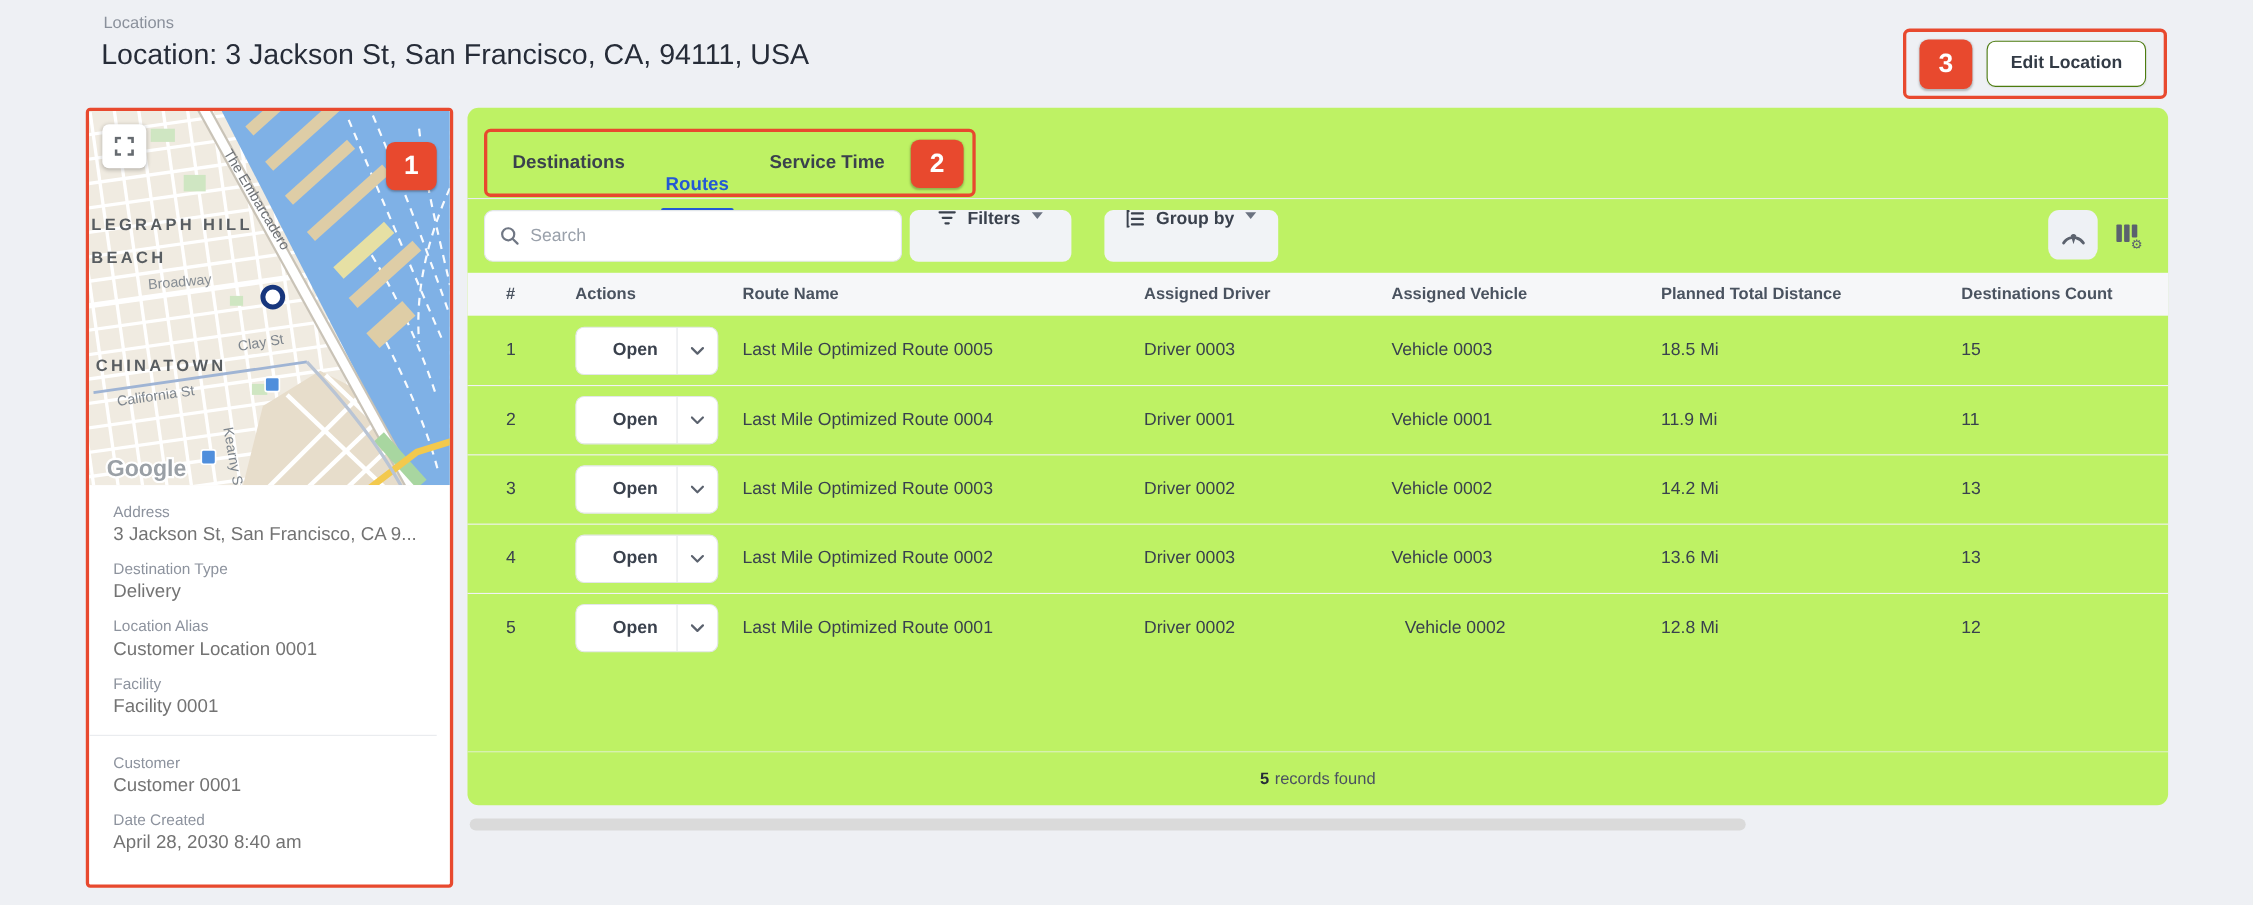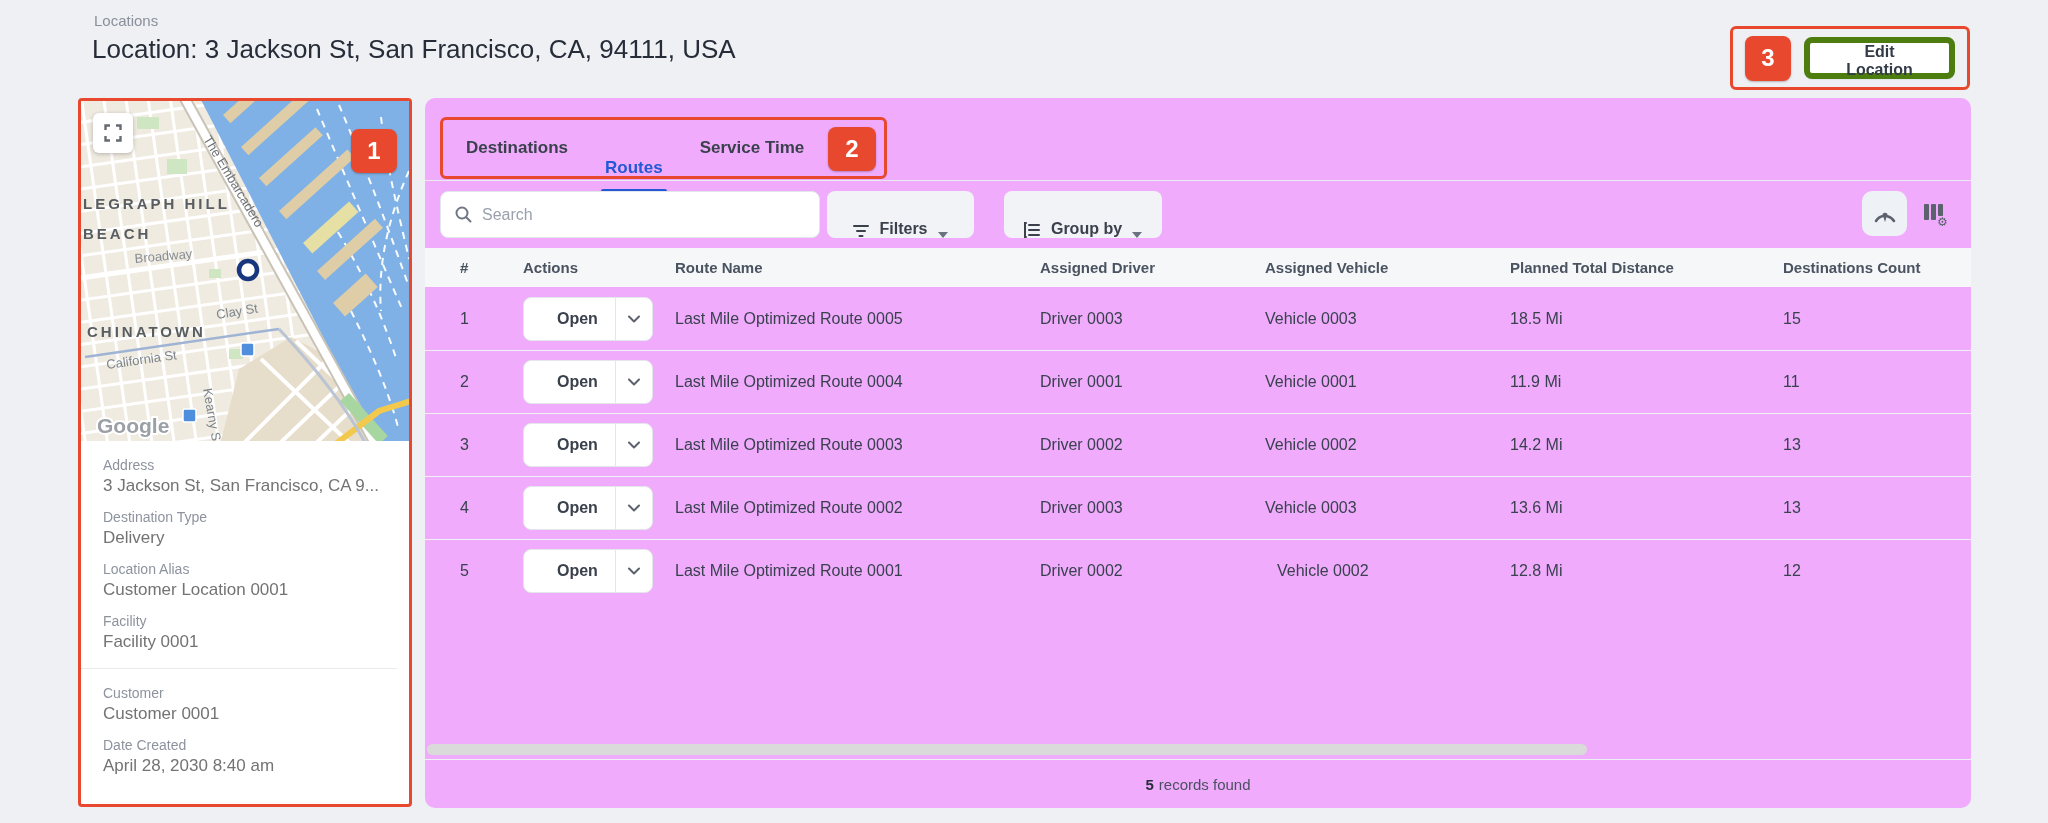--- a/index.html
+++ b/index.html
@@ -17,21 +17,21 @@
     background:#e8492e; color:#fff; font-weight:700; font-size:24px;
     border-radius:8px; display:flex; align-items:center; justify-content:center;
     box-shadow:0 1px 2px rgba(0,0,0,.25);
   }
   .edit-box {
     position:absolute; left:1730px; top:26px; width:240px; height:64px; border-radius:6px;
     display:flex; align-items:center; padding:0 12px; gap:13px;
   }
   .edit-box .annot-badge { width:48px; height:45px; }
   .edit-btn {
-    height:42px; padding:0 21px; background:#fff; border:6px solid #4d7c0f; border-radius:8px;
+    height:42px; padding:0 21px; background:#fff; border:1px solid #4d7c0f; border-radius:8px;
     font-family:inherit; font-size:16px; font-weight:600; color:#333b46; cursor:pointer;
     box-shadow:0 1px 1px rgba(20,30,50,.05);
   }
   
   .left-card {
     position:absolute; left:78px; top:98px; width:334px; height:709px;
     background:#fff; border-radius:4px; overflow:hidden;
   }
   .map-wrap { position:relative; width:328px; height:340px; overflow:hidden; background:#f0ebe1; }
   .map-badge { position:absolute; right:12px; top:28px; width:46px; height:44px; }
@@ -40,22 +40,22 @@
     border-radius:6px; box-shadow:0 1px 4px rgba(0,0,0,.25); cursor:pointer;
     display:flex; align-items:center; justify-content:center;
   }
   .details { padding:16px 34px 0 22px; }
   .detail-item { margin-bottom:13px; }
   .detail-label { font-size:14px; color:#8d939e; margin-bottom:3px; }
   .detail-value { font-size:17px; color:#737373; white-space:nowrap; }
   .details-divider { border:none; border-top:1px solid #e8eaee; margin:16px -22px 16px -22px; }
   
   .panel {
-    position:absolute; left:425px; top:98px; width:1546px; height:710px;
-    background:#f0abfc; border-radius:10px;
+    position:absolute; left:425px; top:98px; width:1546px; height:634px;
+    background:#bef264; border-radius:10px;
   }
   .tabs-row { position:relative; height:83px; border-bottom:1px solid #e9ebef; }
   .tabs-box {
     position:absolute; left:15px; top:19px; width:447px; height:62px; border-radius:6px;
     display:flex; align-items:center; padding-left:21px; gap:33px;
   }
   .tab { position:relative; height:56px; display:flex; align-items:center; font-size:17px;
          font-weight:600; color:#3a414d; cursor:pointer; padding:0 2px; }
   .tab.active { color:#2458d5;margin-top:39px; }
   .tab.active::after { content:""; position:absolute; left:-2px; right:-2px; bottom:3px;
@@ -65,21 +65,21 @@
   .toolbar { position:relative; height:67px; }
   .search-box {
     position:absolute; left:15px; top:10px; width:380px; height:47px;
     border:1px solid #e2e6ea; border-radius:8px; display:flex; align-items:center;
     padding:0 14px; gap:10px; background:#fff;
   }
   .search-box input { border:none; outline:none; flex:1; font-family:inherit; font-size:16px; color:#39414e; background:transparent; }
   .search-box input::placeholder { color:#9aa1ab; }
   .tool-btn {
     position:absolute; top:10px; height:47px; background:#f1f3f6; border:none; border-radius:8px;
-    display:flex; align-items:flex-end; justify-content:center; gap:10px;
+    display:flex; align-items:flex-start; justify-content:center; gap:10px;
     font-family:inherit; font-size:16px; font-weight:600; color:#3a414d; cursor:pointer;
   }
   .filters-btn { left:402px; width:147px; }
   .groupby-btn { left:579px; width:158px; }
   .caret { width:0; height:0; border-left:5px solid transparent; border-right:5px solid transparent;
            border-top:6px solid #6b7280; margin-top:2px; }
   .gauge-btn {
     position:absolute; left:1437px; top:10px; width:45px; height:45px; background:#eef1f5;
     border:none; border-radius:10px; display:flex; align-items:center; justify-content:center; cursor:pointer;
   }

